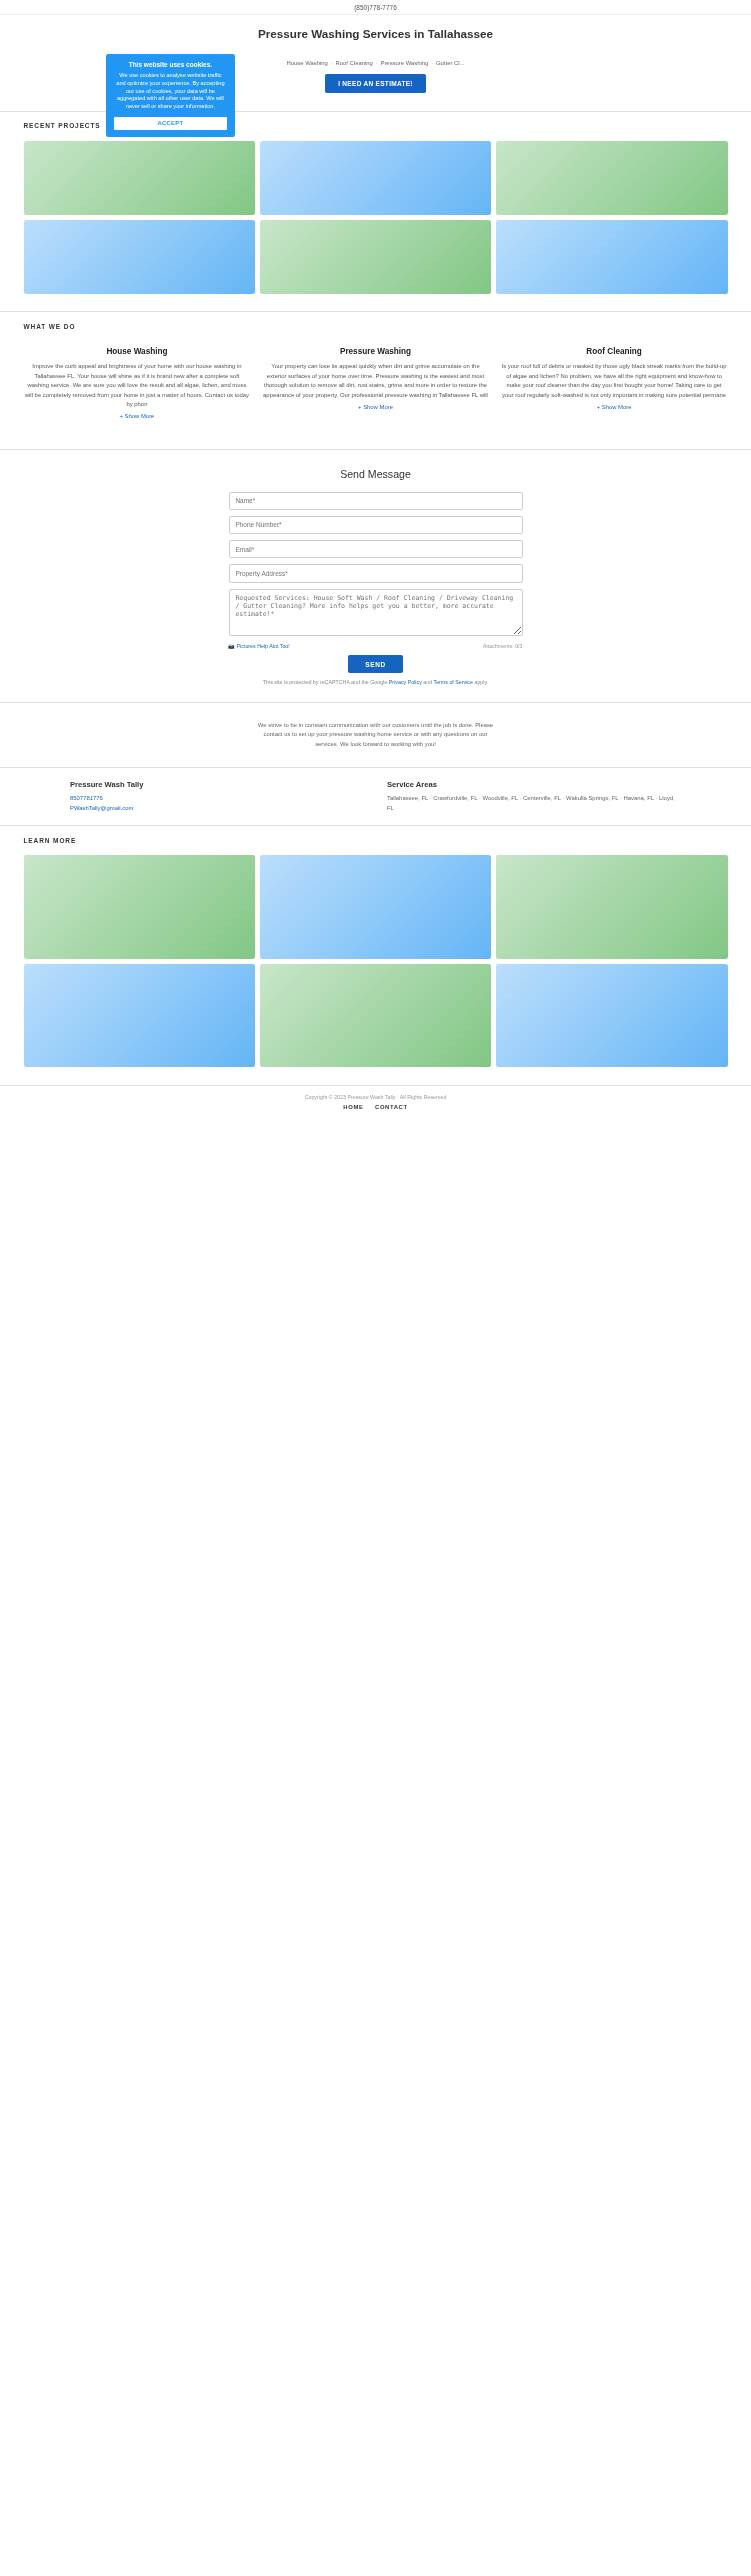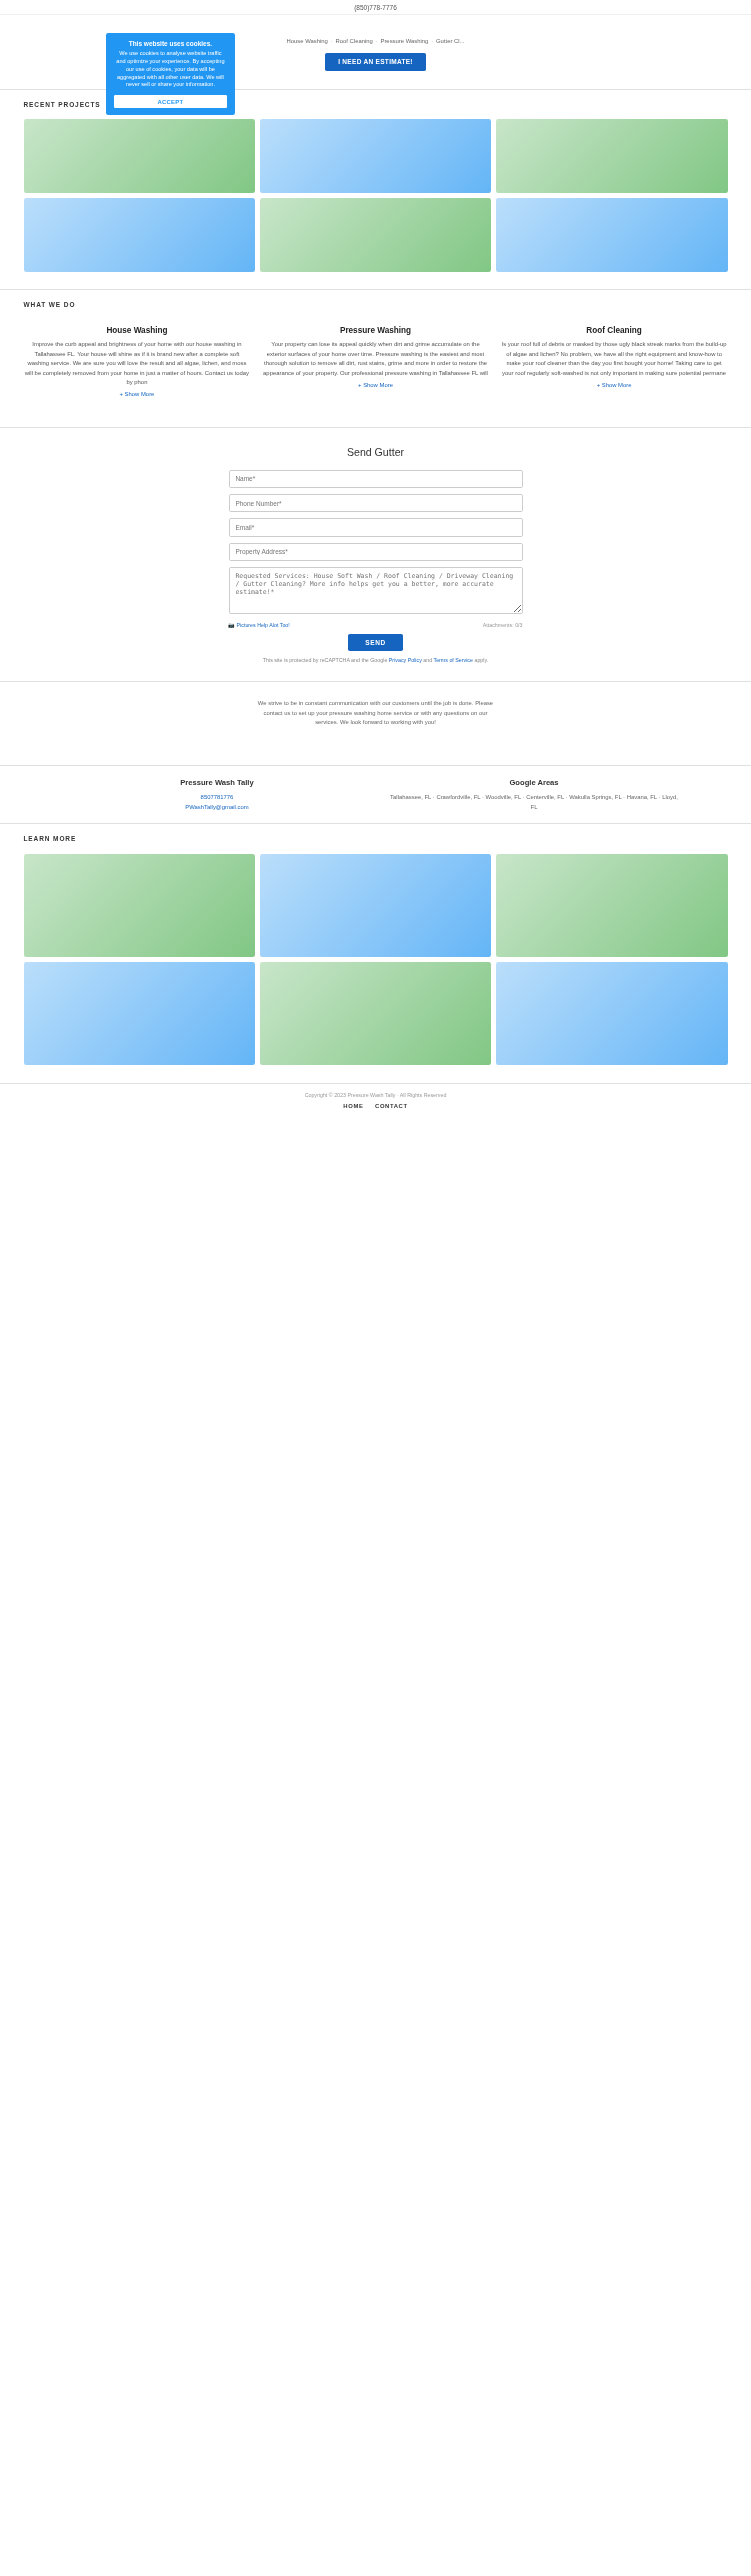--- a/index.html
+++ b/index.html
@@ -245,22 +245,21 @@
       margin: 0 auto;
     }
 
     
     .footer-info {
       display: grid;
       grid-template-columns: 1fr 1fr;
       gap: 23px;
       padding: 11.7px 70px;
       border-top: 0.6px solid #e0e0e0;
-      text-align: center;
-      margin-top: 20px;
+      text-align: left;
     }
     .footer-col-title {
       font-size: 7.6px;
       font-weight: 600;
       margin-bottom: 4.7px;
       color: #333;
     }
     .footer-col-text {
       font-size: 5.9px;
       color: #666;
@@ -328,20 +327,21 @@
     }
   </style>
 </head>
 <body>
 
 <div class="top-bar">
   <span>(850)778-7776</span>
 </div>
 
 <div class="site-header">
+  <h1 class="site-title">Pressure Washing Services in Tallahassee</h1>
 
   
   <div class="logo-area">
 
     <div class="cookie-banner">
       <div class="cookie-banner-title">This website uses cookies.</div>
       <div class="cookie-banner-text">We use cookies to analyse website traffic and optimize your experience. By accepting our use of cookies, your data will be aggregated with all other user data. We will never sell or share your information.</div>
       <button class="cookie-accept-btn">ACCEPT</button>
     </div>
   </div>
@@ -389,21 +389,21 @@
 
     <div class="service-card">
       <div class="service-card-title">Roof Cleaning</div>
       <div class="service-card-text">Is your roof full of debris or masked by those ugly black streak marks from the build-up of algae and lichen? No problem, we have all the right equipment and know-how to make your roof cleaner than the day you first bought your home! Taking care to get your roof regularly soft-washed is not only important in making sure potential permane</div>
       <span class="show-more">+ Show More</span>
     </div>
   </div>
 </div>
 
 <div class="contact-section">
-  <h2 class="contact-title">Send Gutter</h2>
+  <h2 class="contact-title">Send Message</h2>
   <div class="form-inner">
     <div class="form-group">
       <input type="text" class="form-input" placeholder="Name*" style="">
     </div>
     <div class="form-group">
       <input type="text" class="form-input" placeholder="Phone Number*" style="">
     </div>
     <div class="form-group">
       <input type="text" class="form-input" placeholder="Email*" style="">
     </div>
@@ -436,21 +436,21 @@
   <div class="footer-col">
     <div class="footer-col-title">Pressure Wash Tally</div>
     <div class="footer-col-text">
       <a href="#">8507781776</a>
     </div>
     <div class="footer-col-text">
       <a href="#">PWashTally@gmail.com</a>
     </div>
   </div>
   <div class="footer-col">
-    <div class="footer-col-title">Google Areas</div>
+    <div class="footer-col-title">Service Areas</div>
     <div class="footer-col-text">Tallahassee, FL · Crawfordville, FL · Woodville, FL · Centerville, FL · Wakulla Springs, FL · Havana, FL · Lloyd, FL</div>
   </div>
 </div>
 
 <div class="learn-more-section">
   <div class="learn-more-header">LEARN MORE</div>
   <div class="learn-more-images">
     <div class="placeholder-img-large" style="min-height:76px;"></div>
     <div class="placeholder-img-med" style="min-height:76px;"></div>
     <div class="placeholder-img-large" style="min-height:76px;"></div>

